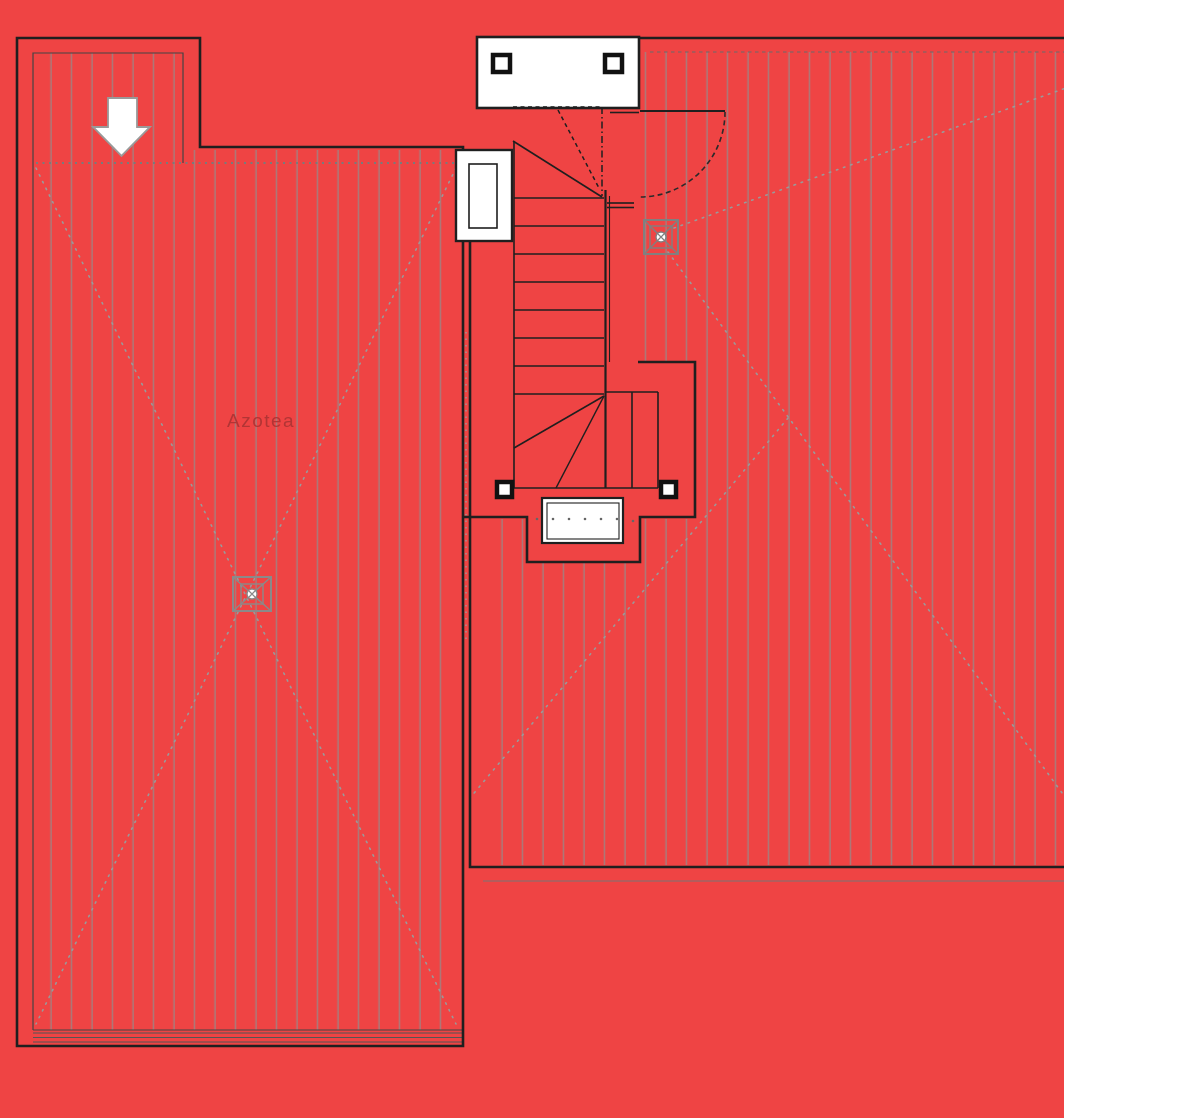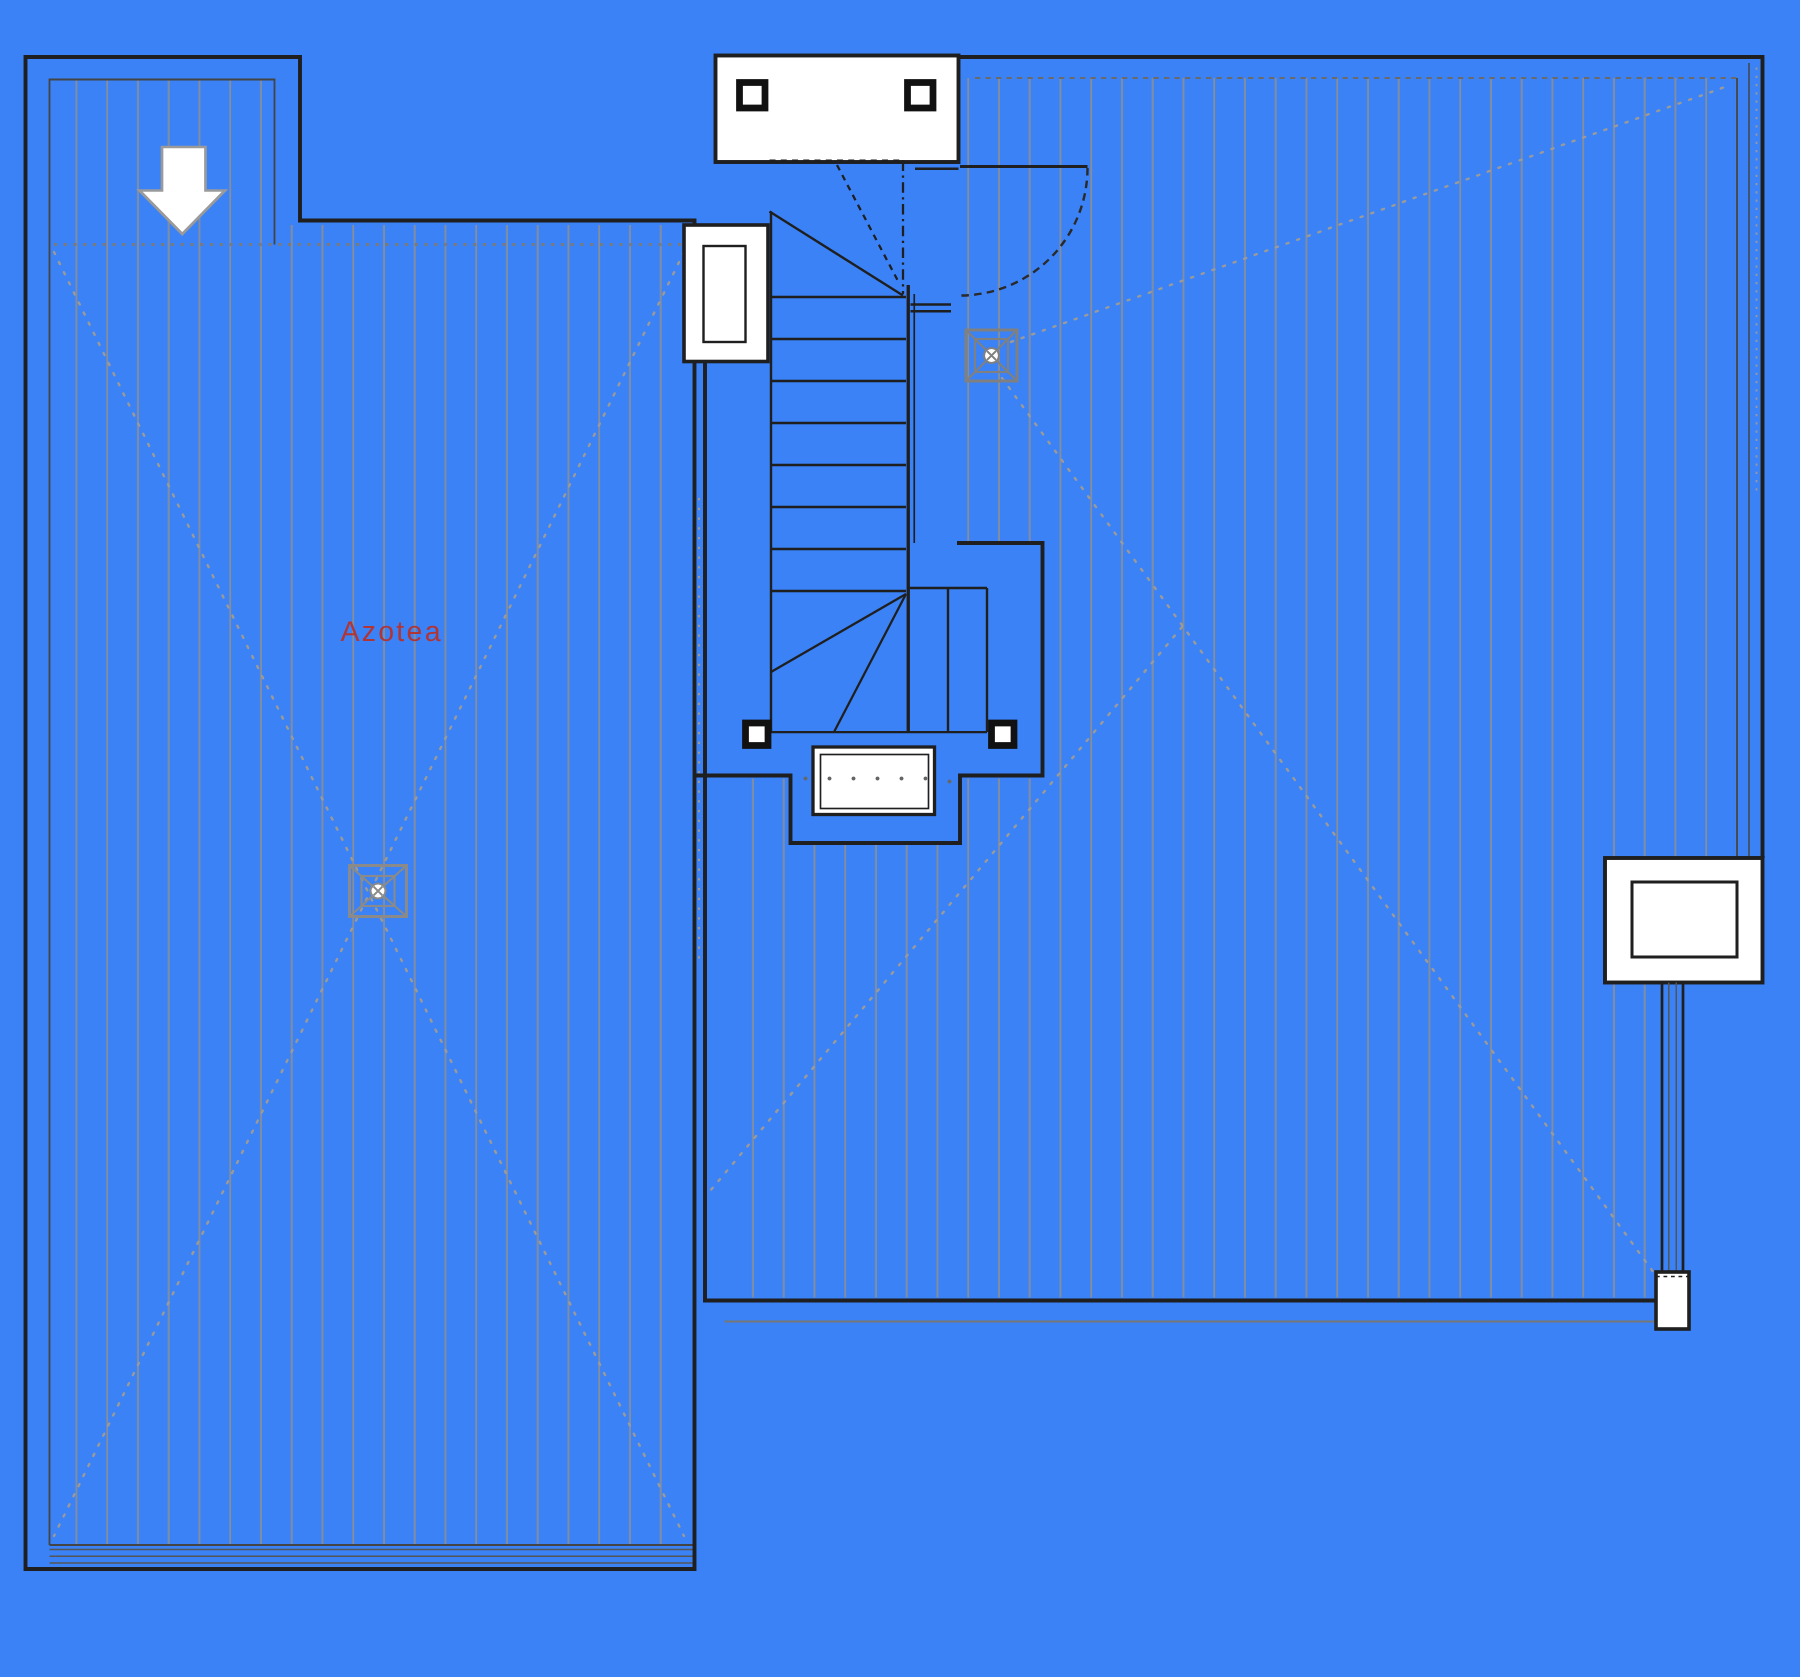--- a/index.html
+++ b/index.html
@@ -1,16 +1,16 @@
 <!DOCTYPE html>
 <html><head>
 <meta charset="utf-8">
 <style>
   html,body{margin:0;padding:0;background:#ffffff;}
-  .plan-wrap{position:relative;width:1200px;height:1118px;background:#3b82f6;overflow:hidden;
+  .plan-wrap{position:relative;width:1064px;height:1118px;background:#ef4444;overflow:hidden;
              font-family:"Liberation Sans", sans-serif;}
   svg{display:block;}
   text.room-label{font-family:"Liberation Sans", sans-serif;font-size:19px;letter-spacing:1.5px;}
 </style>
 </head>
 <body>
 
 <div class="plan-wrap">
 <svg width="1200" height="1118" viewBox="0 0 1200 1118">
   <defs>

